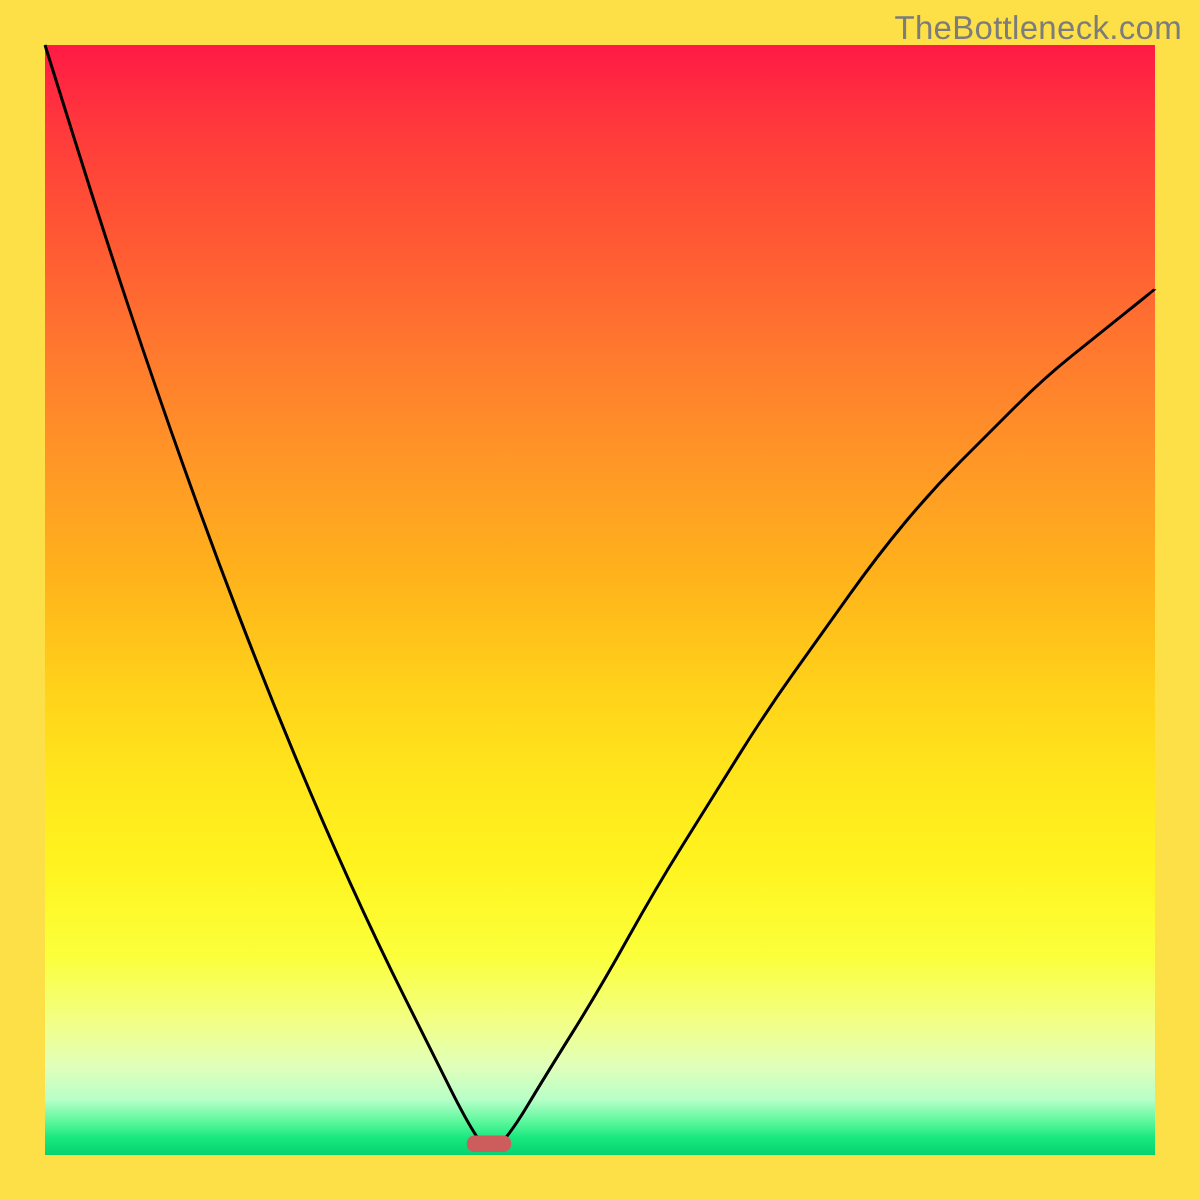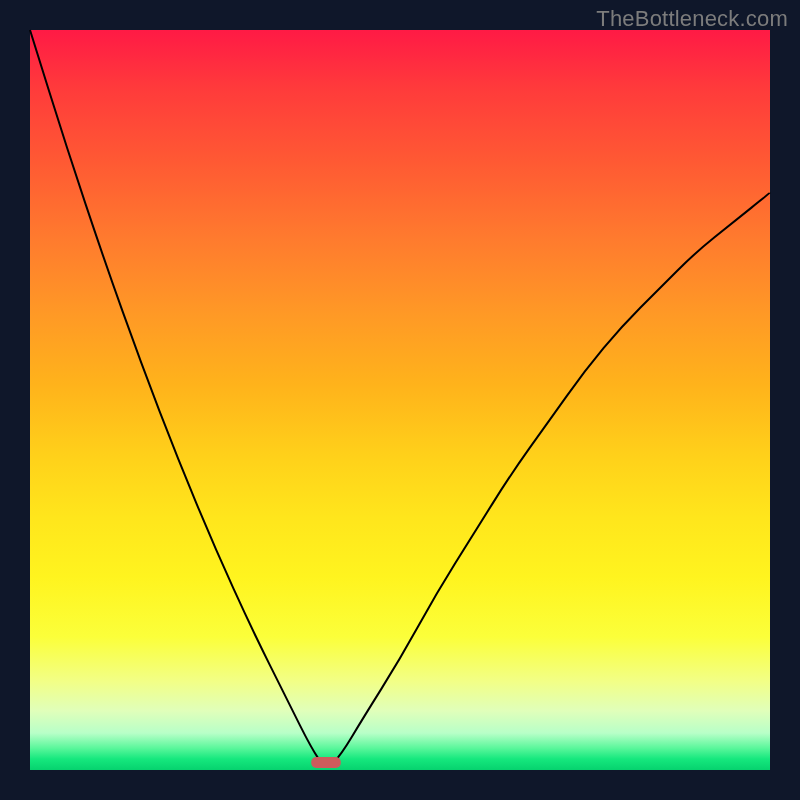--- a/index.html
+++ b/index.html
@@ -8,21 +8,21 @@
     width: 800px;
     height: 800px;
     background: #000;
     overflow: hidden;
     font-family: Arial, Helvetica, sans-serif;
   }
   .frame {
     position: relative;
     width: 800px;
     height: 800px;
-    background: #0f172a;
+    background: #fde047;
   }
   .plot-area {
     position: absolute;
     left: 30px;
     top: 30px;
     width: 740px;
     height: 740px;
     background: linear-gradient(
       to bottom,
       #ff1a45 0%,

